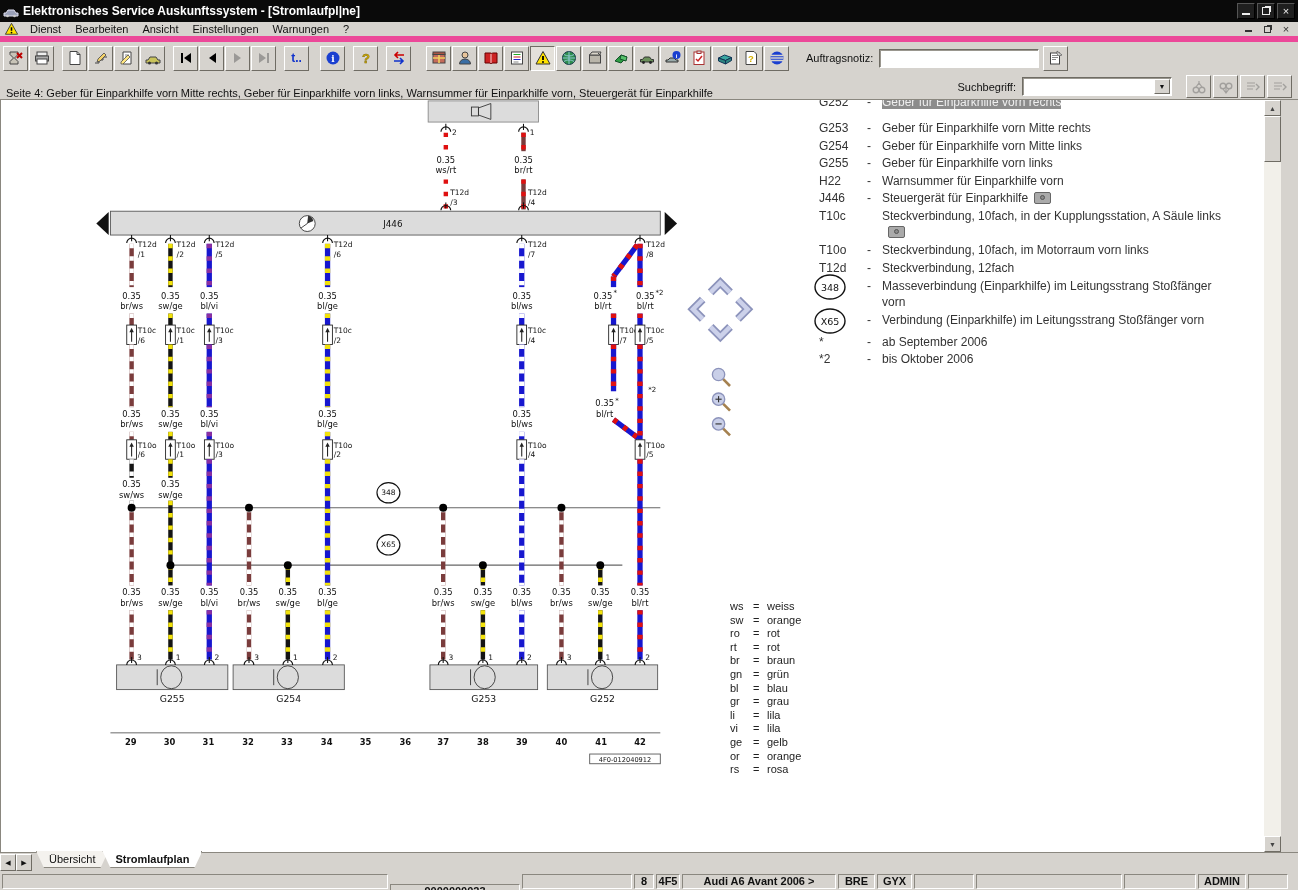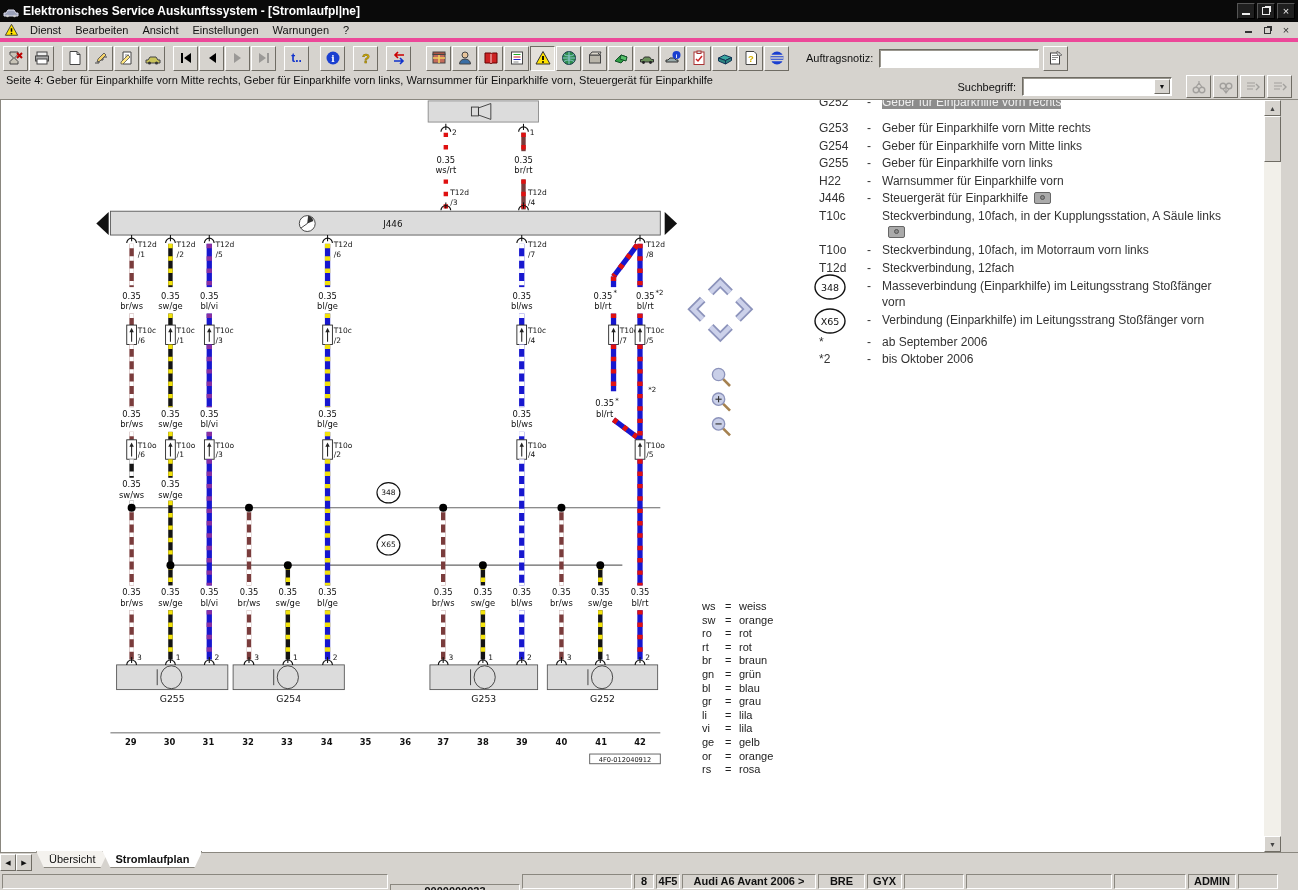--- a/index.html
+++ b/index.html
@@ -10,40 +10,40 @@
   .titlebar{position:absolute;left:0;top:0;width:1298px;height:22px;background:#0a0a0a;
             display:flex;align-items:center;padding:0 3px;color:#fff;}
   .titlebar .ttl{font-weight:bold;font-size:12px;margin-left:4px;flex:1;white-space:nowrap;}
   .winbtn{width:18px;height:16px;margin-left:2px;background:#1f1f1f;border:1px solid;
           border-color:#555 #000 #000 #555;color:#eee;display:flex;align-items:center;justify-content:center;
           font-size:11px;line-height:1;}
   .mini-glyph{display:inline-block;width:8px;border-bottom:2px solid #eee;height:7px;}
   .rest-glyph{display:inline-block;width:8px;height:8px;border:1px solid #eee;box-shadow:2px -2px 0 -1px #eee;}
   
   .menubar{position:absolute;left:0;top:22px;width:1298px;height:20px;background:#d6d3ce;
-           display:flex;align-items:center;padding:0 4px;border-bottom:4px solid #ec4899;}
+           display:flex;align-items:center;padding:0 4px;border-bottom:6px solid #ec4899;}
   .menu-item{padding:2px 7px;}
   .mdi{margin-left:auto;display:flex;}
   .mdibtn{width:16px;height:14px;display:flex;align-items:center;justify-content:center;color:#333;margin-left:3px;font-size:11px;}
   .mini2{display:inline-block;width:7px;border-bottom:2px solid #333;height:6px;}
   .rest2{display:inline-block;width:7px;height:7px;border:1px solid #333;box-shadow:2px -2px 0 -1px #333;}
   
   .toolbar{position:absolute;left:0;top:42px;width:1298px;height:32px;background:#d6d3ce;
            display:flex;align-items:center;padding:0 3px;}
   .btn{width:25px;height:25px;background:#d6d3ce;border:1px solid;border-color:#fff #6f6c64 #6f6c64 #fff;
        display:flex;align-items:center;justify-content:center;margin-right:1px;}
   .btn.pressed{border-color:#6f6c64 #fff #fff #6f6c64;background:#e4e1da;}
   .btn.dis svg{opacity:.45;}
   .tb-sep{width:7px;height:25px;}
   .tb-label{margin:0 6px 0 16px;font-size:11px;}
   .tb-input{width:160px;height:19px;background:#fff;border:1px solid;border-color:#6f6c64 #fff #fff #6f6c64;
             box-shadow:inset 1px 1px 0 #9a978f;font-size:11px;padding:0 3px;}
   
   .infobar{position:absolute;left:0;top:74px;width:1298px;height:26px;background:#d6d3ce;
-           display:flex;align-items:flex-start;padding:0 6px;border-bottom:1px solid #8a877f;}
+           display:flex;align-items:flex-end;padding:0 6px;border-bottom:1px solid #8a877f;}
   .page-text{font-size:11px;white-space:nowrap;}
   .search-group{margin-left:auto;display:flex;align-items:center;}
   .combo{width:150px;height:19px;background:#fff;border:1px solid;border-color:#6f6c64 #fff #fff #6f6c64;
          box-shadow:inset 1px 1px 0 #9a978f;display:flex;align-items:center;}
   .combo .val{flex:1;padding:0 3px;}
   .combo .drop{width:16px;height:15px;background:#d6d3ce;border:1px solid;border-color:#fff #6f6c64 #6f6c64 #fff;
          display:flex;align-items:center;justify-content:center;font-size:7px;margin-right:1px;}
   .sgbtn{width:25px;height:23px;background:#d6d3ce;border:1px solid;border-color:#fff #6f6c64 #6f6c64 #fff;
          display:flex;align-items:center;justify-content:center;margin-left:2px;}
   .sgbtn svg{opacity:.4;}
@@ -58,21 +58,21 @@
   .lg-dash{width:15px;flex:none;}
   .lg-desc{flex:1;}
   .lg-desc .sel{background:#8c8c8c;color:#efefef;}
   .lg-sym{position:absolute;left:-7px;top:-5px;}
   .cam{display:inline-block;width:17px;height:12px;background:#aaa;border:1px solid #666;border-radius:2px;
        vertical-align:-2px;margin-left:6px;position:relative;}
   .cam i{position:absolute;left:5px;top:2px;width:5px;height:5px;border:1px solid #555;border-radius:50%;background:#8a8a8a;}
   
   .clegend{position:absolute;left:701px;top:500px;font-size:11px;color:#222;}
   .cl-row{display:flex;height:13.6px;line-height:13.6px;}
-  .cl-a{width:23px;}
+  .cl-a{width:23px;margin-left:28px;}
   .cl-e{width:14px;}
   
   .vscroll{position:absolute;left:1263px;top:0;width:17px;height:752px;background:#f2f0ea;}
   .sbbtn{position:absolute;left:0;width:17px;height:16px;background:#d6d3ce;border:1px solid;
          border-color:#fff #6f6c64 #6f6c64 #fff;font-size:7px;display:flex;align-items:center;justify-content:center;color:#444;}
   .sbthumb{position:absolute;left:0;top:16px;width:17px;height:46px;background:#d6d3ce;border:1px solid;
          border-color:#fff #6f6c64 #6f6c64 #fff;}
   
   .tabrow{position:absolute;left:0;top:852px;width:1298px;height:20px;background:#d6d3ce;
           border-top:1px solid #8a877f;display:flex;align-items:flex-start;}
@@ -916,22 +916,22 @@
     <span style="width:10px"></span>
     <span id="tabs"><span class="tab">Übersicht</span><span class="tab active">Stromlaufplan</span></span>
   </div>
 
   <div class="statusbar" id="statusbar">
       <span class="st-cell" style="width: 386px;"></span>
       <span class="st-cell" style="width: 130px; margin-top: 20px;">9000000023</span>
       <span class="st-cell" style="width: 110px;"></span>
       <span class="st-cell" style="width: 20px;">8</span>
       <span class="st-cell" style="width: 24px; text-align: center;">4F5</span>
-      <span class="st-cell" style="width: 134px;">Audi A6 Avant 2006 &gt;</span>
-      <span class="st-cell" style="width: 47px;">BRE</span>
+      <span class="st-cell" style="width: 154px;">Audi A6 Avant 2006 &gt;</span>
+      <span class="st-cell" style="width: 37px;">BRE</span>
       <span class="st-cell" style="width: 35px;">GYX</span>
       <span class="st-cell" style="width: 60px;"></span>
       <span class="st-cell" style="width: 146px;"></span>
       <span class="st-cell" style="width: 72px;"></span>
       <span class="st-cell" style="width: 48px;">ADMIN</span>
       <span class="st-cell" style="width: 40px;"></span>
     </div>
 </div>
 
 </body></html>

